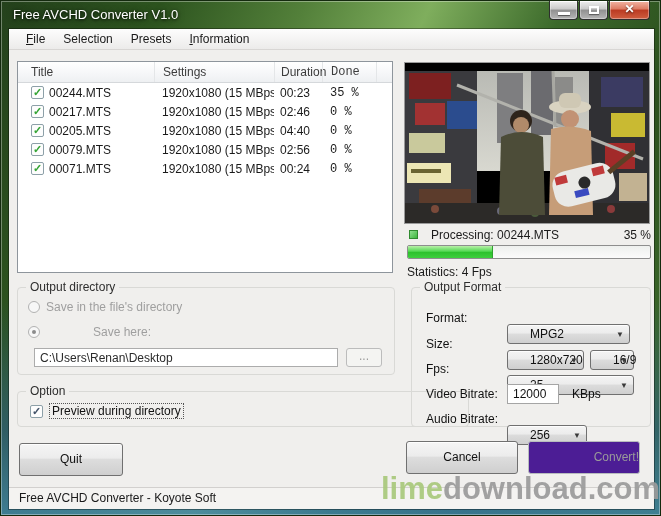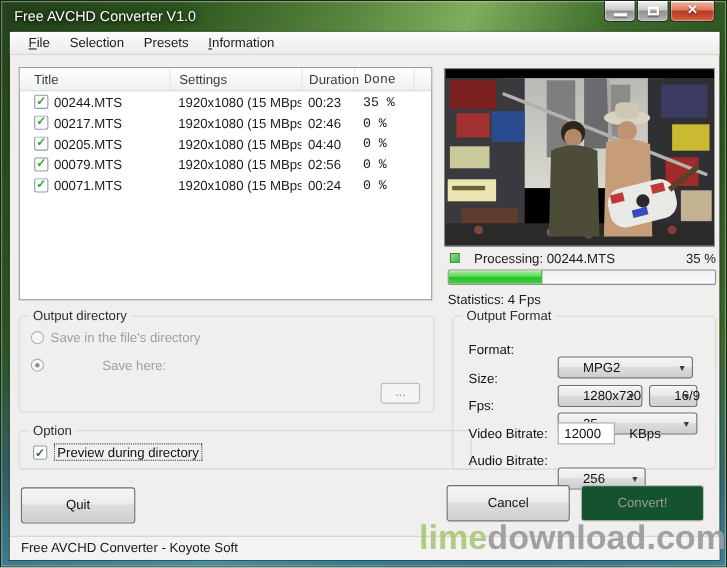--- a/index.html
+++ b/index.html
@@ -78,21 +78,21 @@
   .processing-label { position:absolute; left:24px; top:0; }
   .processing-pct { position:absolute; right:0; top:0; }
   .progress { position:absolute; left:398px; top:216px; width:244px; height:14px; border:1px solid #8e8e8e; border-radius:2px; background:linear-gradient(180deg,#eef0ee,#fbfbfb); overflow:hidden; }
   .progress-fill { height:100%; background:linear-gradient(180deg,#b8f0a8 0%,#52d852 45%,#2cc02c 50%,#3ecf3e 100%); border-right:1px solid #2fa32f; }
   .statistics { position:absolute; left:398px; top:236px; }
 
   
   .groupbox { position:absolute; border:1px solid #d9d9d6; border-radius:4px; }
   .gb-legend { position:absolute; top:-8px; left:8px; background:#f0efed; padding:0 4px; color:#2e2e2e; }
   .gb-dir { left:8px; top:258px; width:378px; height:88px; }
-  .gb-opt { left:8px; top:362px; width:412px; height:36px; }
+  .gb-opt { left:8px; top:362px; width:452px; height:36px; }
   .gb-fmt { left:402px; top:258px; width:240px; height:140px; }
 
   .radio-row { position:absolute; left:10px; display:flex; align-items:center; color:#9f9f9f; }
   .radio { width:12px; height:12px; border-radius:50%; border:1px solid #b2b2b2; background:#f7f7f7; margin-right:6px; position:relative; flex:0 0 12px; }
   .radio.sel::after { content:""; position:absolute; left:3px; top:3px; width:4px; height:4px; border-radius:50%; background:#8c8c8c; }
   .path-input { position:absolute; left:16px; top:60px; width:304px; height:19px; border:1px solid #acacac; background:#fff; font-family:"Liberation Sans",sans-serif; font-size:12px; color:#2b2b2b; padding:0 5px; }
   .browse-btn { position:absolute; left:328px; top:60px; width:36px; height:19px; border:1px solid #bcbcbc; border-radius:3px; background:#f4f4f2; color:#9a9a9a; text-align:center; line-height:15px; }
 
   .opt-row { position:absolute; left:12px; top:11px; display:flex; align-items:center; }
   .cb-opt { width:13px; height:13px; border:1px solid #8da0a8; border-radius:2px; background:#fdfdfd; color:#44546a; font-size:11px; font-weight:bold; display:inline-flex; align-items:center; justify-content:center; margin-right:6px; }
@@ -113,21 +113,21 @@
   
   .btn {
     position:absolute; height:33px; border:1px solid #707070; border-radius:3px;
     background:linear-gradient(180deg,#f5f5f5 0%,#ececec 45%,#dddddd 50%,#cfcfcf 100%);
     box-shadow: inset 0 1px 0 rgba(255,255,255,.9);
     font-family:"Liberation Sans",sans-serif; font-size:12px; color:#111;
     text-align:center; line-height:31px; cursor:default;
   }
   .btn-quit { left:10px; top:414px; width:104px; }
   .btn-cancel { left:397px; top:412px; width:112px; }
-  .btn-convert { left:519px; top:412px; width:112px; background:#14532d; border:1px solid #b8bcbe; color:#9a9a9a; box-shadow:none; }
+  .btn-convert { left:519px; top:412px; width:112px; background:#4c1d95; border:1px solid #b8bcbe; color:#9a9a9a; box-shadow:none;text-align:right; }
 
   
   .statusbar { position:absolute; left:0; right:0; bottom:0; height:22px; background:#f4f3f1; border-top:1px solid #d2d0ce; line-height:21px; padding-left:10px; color:#1a1a1a; }
 
   
   .watermark {
     position:absolute; right:0px; bottom:8px; z-index:50; pointer-events:none;
     font-size:31px; font-weight:bold; letter-spacing:0px; white-space:nowrap; opacity:.92;
   }
 </style>
@@ -287,20 +287,21 @@
     <div class="groupbox gb-dir">
       <div class="gb-legend">Output directory</div>
       <div class="radio-row" style="top:12px;">
         <span class="radio"></span>
         <span>Save in the file's directory</span>
       </div>
       <div class="radio-row" style="top:37px;gap:47px;">
         <span class="radio sel"></span>
         <span>Save here:</span>
       </div>
+      <input class="path-input" type="text" value="C:\Users\Renan\Desktop" style="">
       <div class="browse-btn">...</div>
     </div>
 
     <div class="groupbox gb-opt">
       <div class="gb-legend">Option</div>
       <div class="opt-row">
         <span class="cb-opt">✓</span>
         <span class="opt-label">Preview during directory</span>
       </div>
     </div>

